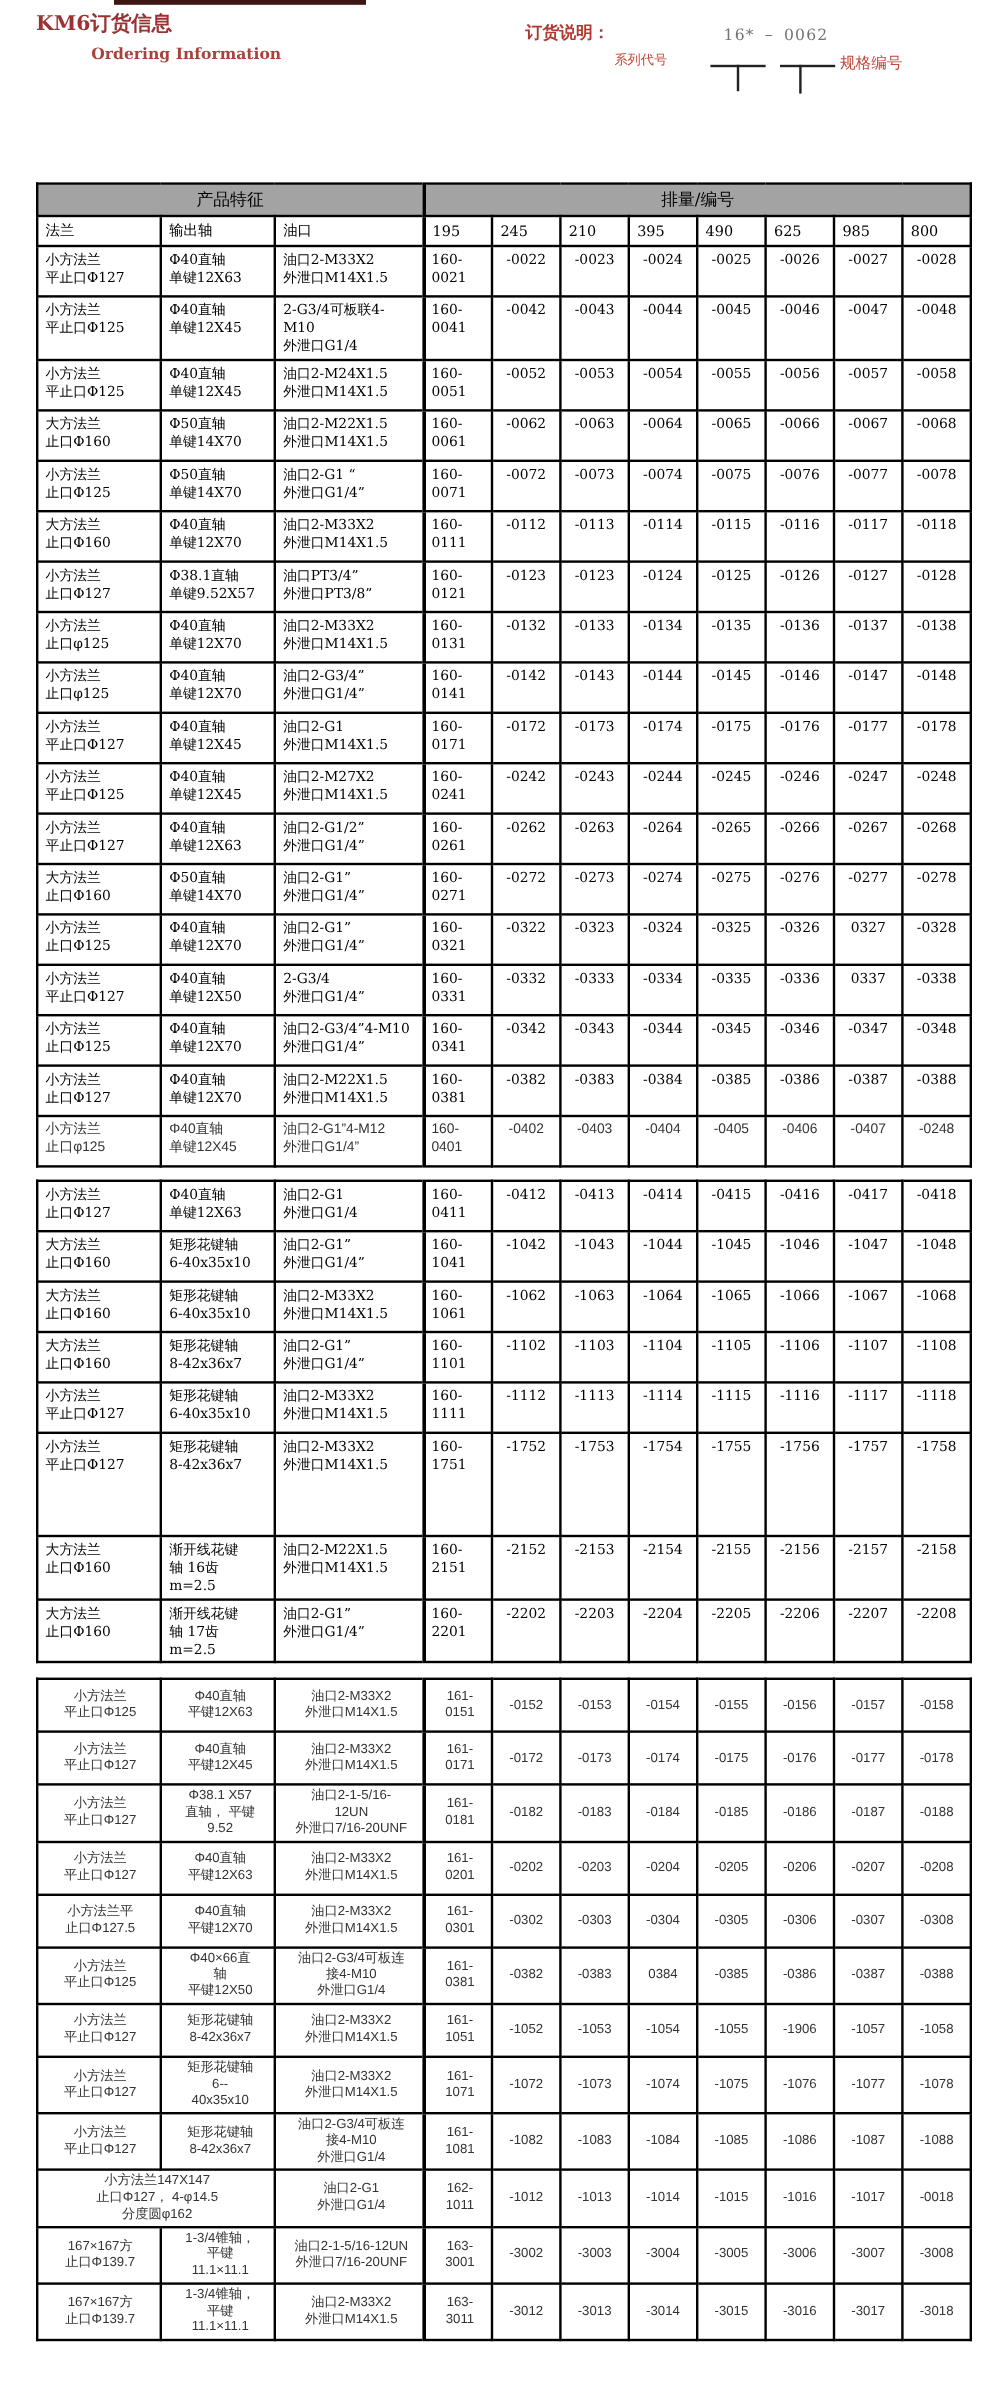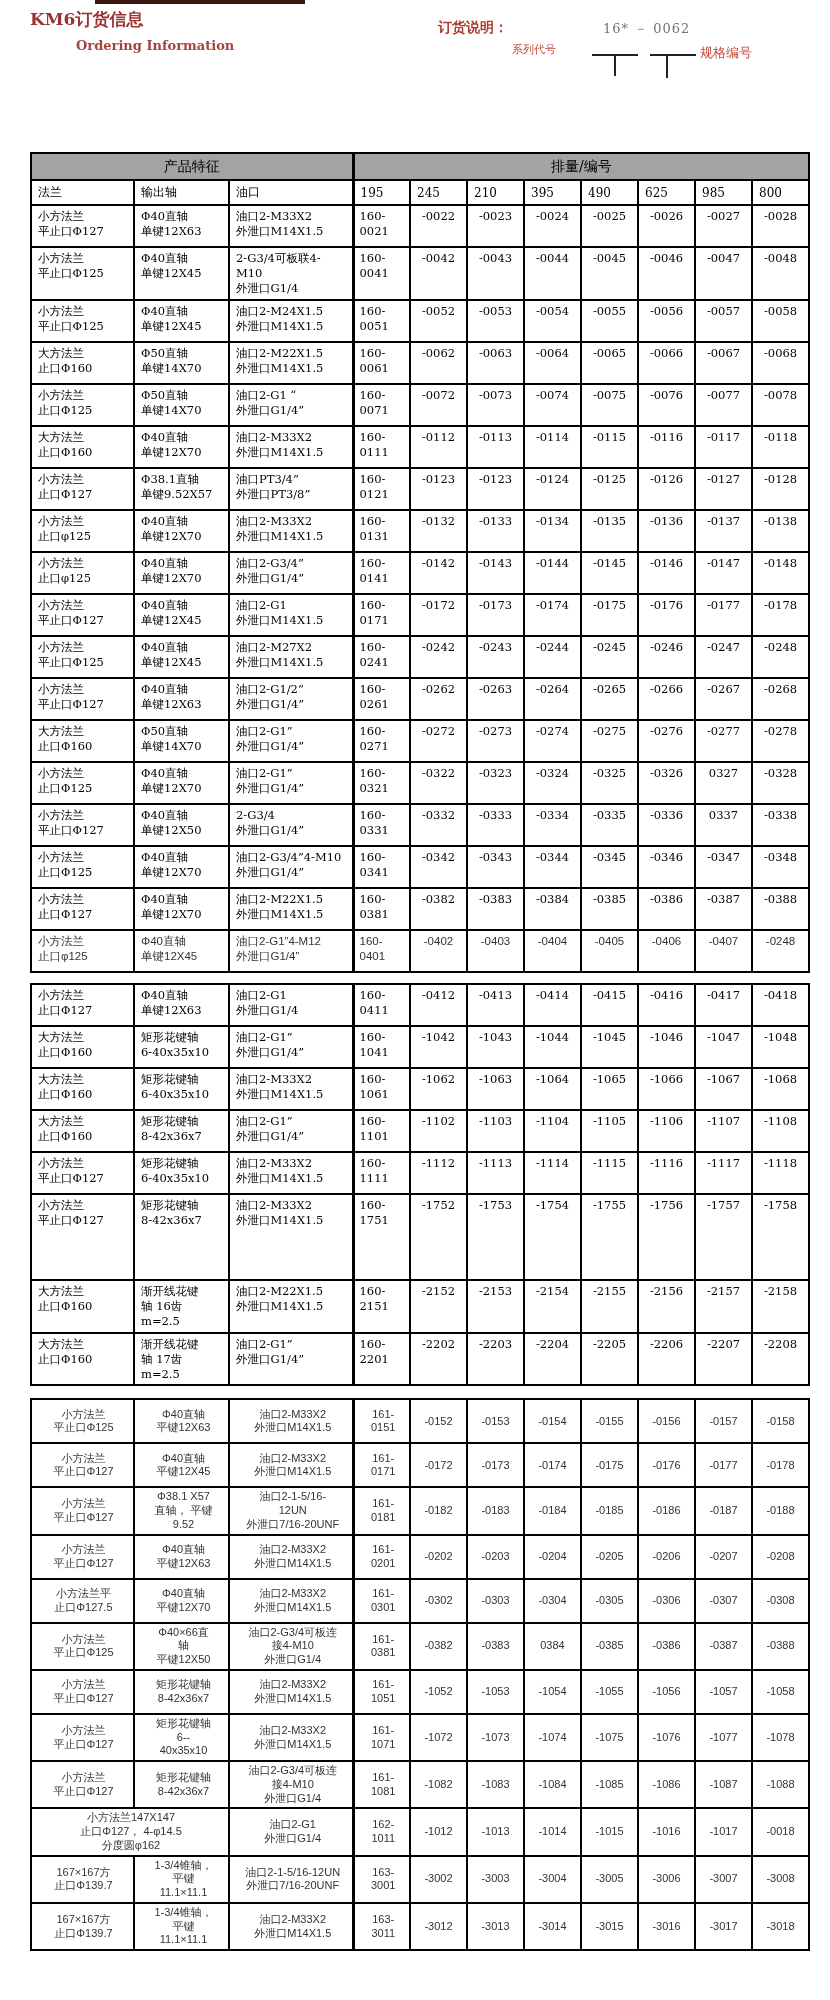--- a/index.html
+++ b/index.html
@@ -692,21 +692,21 @@
           <td class="c-shaft">矩形花键轴
 8-42x36x7</td>
           <td class="c-port">油口2-M33X2
 外泄口M14X1.5</td>
           <td class="c-code c-code0">161-
 1051</td>
           <td class="c-code">-1052</td>
           <td class="c-code">-1053</td>
           <td class="c-code">-1054</td>
           <td class="c-code">-1055</td>
-          <td class="c-code">-1056</td>
+          <td class="c-code">-1906</td>
           <td class="c-code">-1057</td>
           <td class="c-code">-1058</td>
         </tr>
         <tr>
           <td class="c-flange">小方法兰
 平止口Φ127</td>
           <td class="c-shaft">矩形花键轴
 6--
 40x35x10</td>
           <td class="c-port">油口2-M33X2

